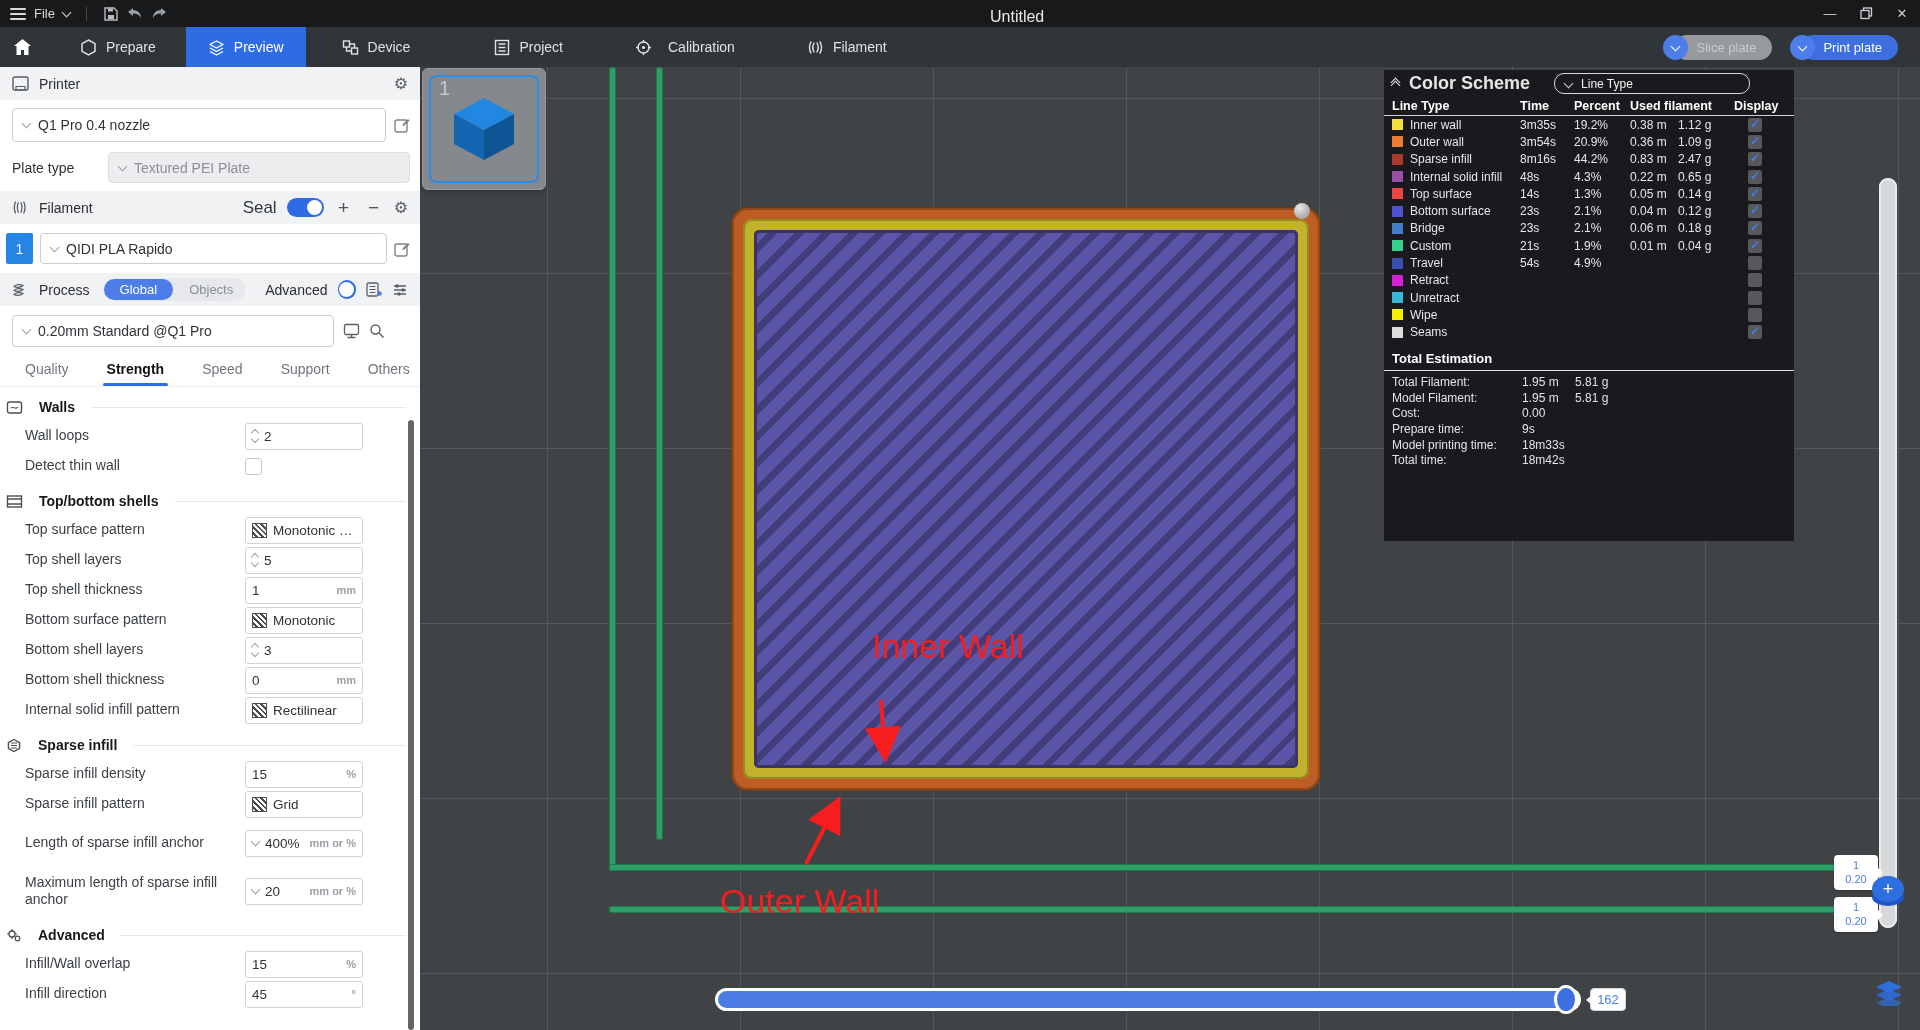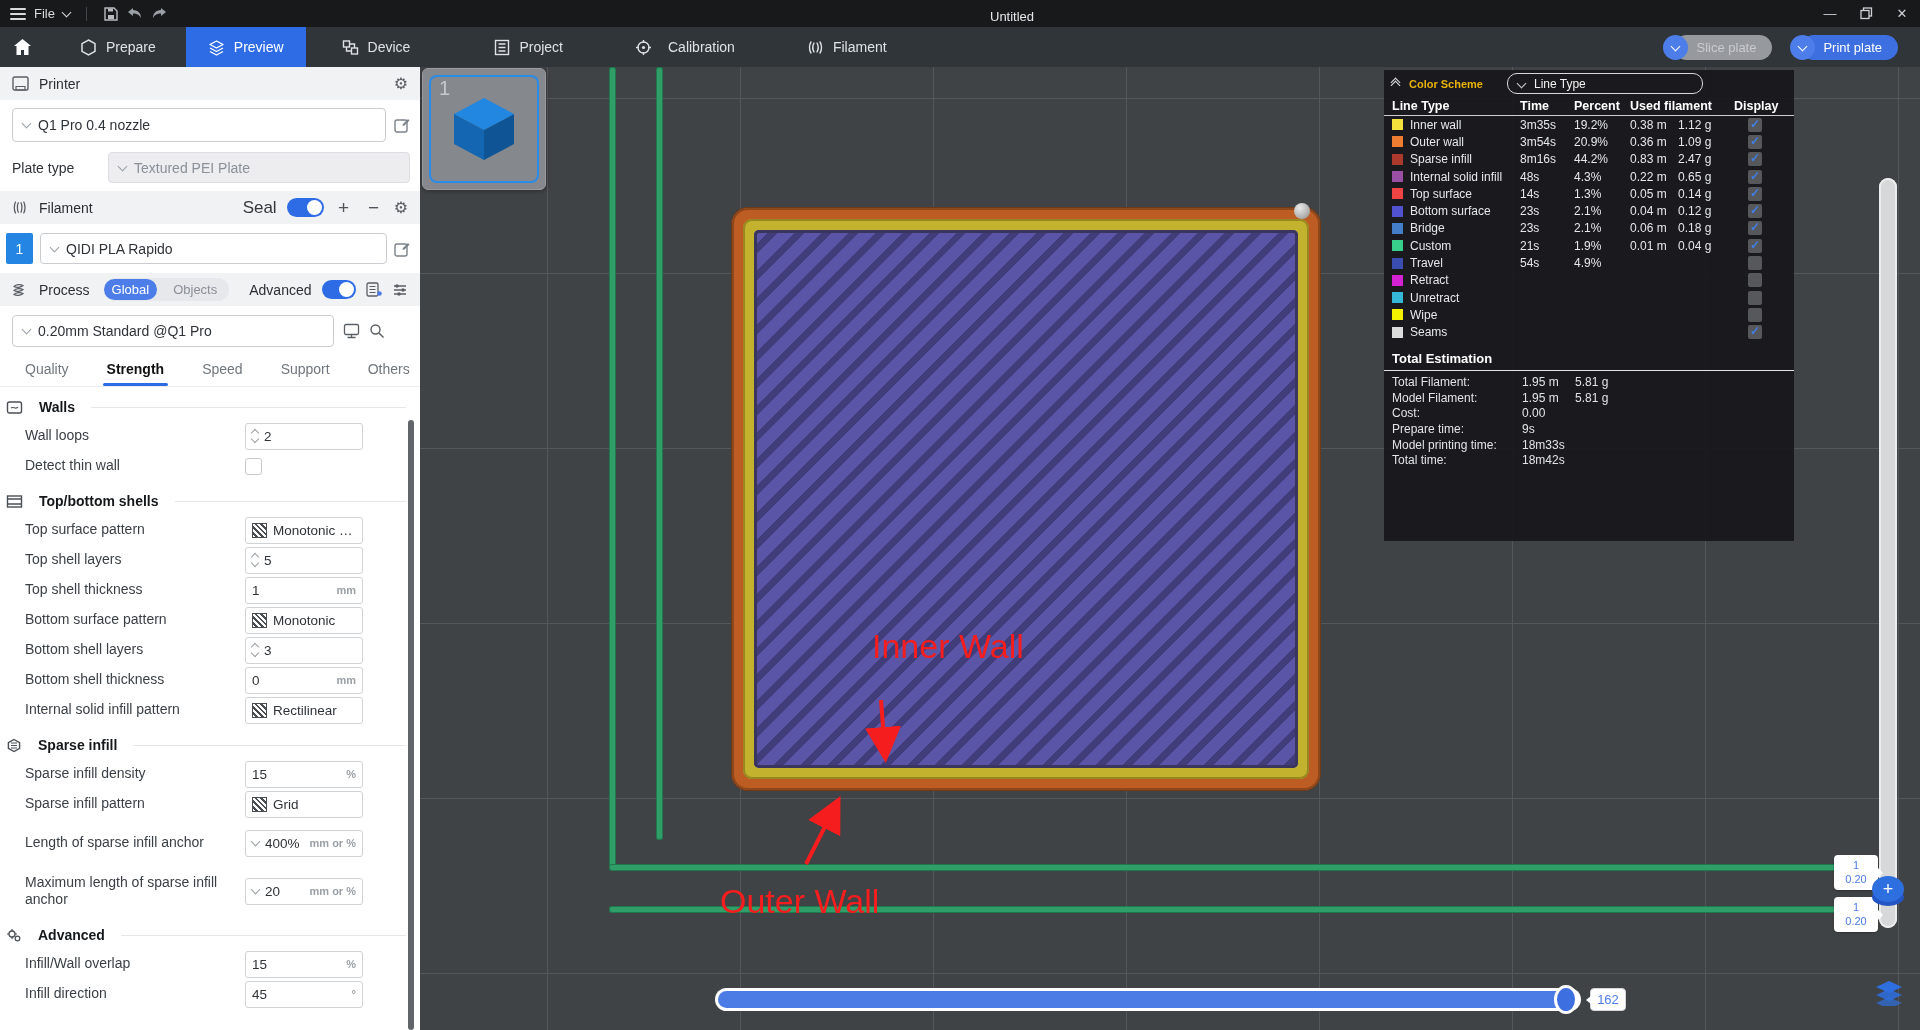--- a/index.html
+++ b/index.html
@@ -8,21 +8,21 @@
 
   
   .titlebar{height:27px;background:#17191b;display:flex;align-items:center;position:relative;color:#d8dadc;flex:0 0 27px;}
   .tb-left{display:flex;align-items:center;gap:8px;padding-left:10px;}
   .burger{width:16px;height:12px;display:flex;flex-direction:column;justify-content:space-between;}
   .burger i{height:2px;background:#d8dadc;border-radius:1px;}
   .tb-file{font-size:13px;}
   .chev{display:inline-block;width:7px;height:7px;border-left:1.6px solid currentColor;border-bottom:1.6px solid currentColor;transform:rotate(-45deg);margin-top:-3px;}
   .tb-sep{width:1px;height:14px;background:#44474a;margin:0 8px;}
   .tb-ico{width:16px;height:16px;display:flex;align-items:center;justify-content:center;color:#b9bcbf;}
-  .tb-title{position:absolute;left:990px;top:3px;height:27px;display:flex;align-items:center;font-size:13px;color:#e5e7e9;}
+  .tb-title{position:absolute;left:990px;top:3px;height:27px;display:flex;align-items:center;font-size:16px;color:#e5e7e9;}
   .tb-win{position:absolute;right:0;top:0;height:27px;display:flex;align-items:center;}
   .tb-win span{width:36px;height:27px;display:flex;align-items:center;justify-content:center;color:#cfd2d5;font-size:13px;}
 
   
   .tabbar{height:40px;background:#30353a;display:flex;align-items:stretch;position:relative;flex:0 0 40px;}
   .home-btn{width:44px;display:flex;align-items:center;justify-content:center;color:#eceeef;}
   .tab{display:flex;align-items:center;gap:9px;padding:0 22px;color:#dfe2e5;font-size:14px;margin-left:14px;}
   .tab.active{background:#2e6ce6;color:#fff;margin-left:8px;}
   .tab .ticon{display:flex;align-items:center;}
   .plate-actions{position:absolute;right:22px;top:8px;display:flex;gap:18px;}
@@ -49,21 +49,21 @@
   .edit-ico{color:#7b828a;display:flex;}
   .plate-row{display:flex;align-items:center;padding:4px 10px 8px 12px;gap:10px;}
   .plate-label{width:86px;color:#2f3338;}
   .combo.muted{background:#ededf0;border-color:#dcdee2;color:#8a9097;}
   .fil-row{display:flex;align-items:center;padding:9px 10px 9px 6px;gap:7px;}
   .slot{width:27px;height:31px;background:#2585e2;color:#fff;display:flex;align-items:center;justify-content:center;border-radius:2px;font-size:14px;}
   .switch{width:37px;height:19px;border-radius:10px;background:#2e6ce6;position:relative;display:inline-block;}
   .switch::after{content:"";position:absolute;right:2px;top:2px;width:15px;height:15px;border-radius:50%;background:#fff;}
   .plusminus{font-size:19px;color:#50555b;width:20px;text-align:center;line-height:1;}
   .seg{height:23px;background:#e6e8ec;border-radius:12px;display:flex;align-items:center;font-size:13px;}
-  .seg .on{background:#4c7de8;color:#fff;border-radius:12px;padding:3px 8px;}
+  .seg .on{background:#4c7de8;color:#fff;border-radius:12px;padding:3px 16px;}
   .seg .off{color:#8a8f98;padding:3px 12px 3px 16px;}
   .proc-combo-row{display:flex;align-items:center;padding:9px 10px 6px 12px;gap:9px;}
   .ptabs{display:flex;align-items:flex-end;gap:0;padding:6px 0 0 25px;border-bottom:1px solid #ececee;height:34px;}
   .ptab{padding:0 0 9px 0;margin-right:38px;color:#70767d;font-size:14px;position:relative;}
   .ptab.active{color:#111;font-weight:bold;}
   .ptab.active::after{content:"";position:absolute;left:-4px;right:-4px;bottom:0;height:3px;background:#2e6ce6;border-radius:2px;}
 
   .sgroup-head{display:flex;align-items:center;gap:16px;padding:12px 14px 6px 6px;}
   .sgroup-head b{font-size:14px;color:#15181b;white-space:nowrap;}
   .sgroup-head .hline{flex:1;height:1px;background:#e6e7e9;}
@@ -97,21 +97,21 @@
   .m-inner{width:100%;height:100%;background:#c2b22e;border-radius:9px;padding:11px;box-shadow:inset 0 0 0 2px #978821;}
   .m-infill{width:100%;height:100%;border-radius:5px;background:repeating-linear-gradient(135deg,#5b55a8 0 12px,#413c7a 12px 19px);box-shadow:inset 0 0 0 3px #39355f;}
   .seam-ball{position:absolute;left:874px;top:136px;width:16px;height:16px;border-radius:50%;background:radial-gradient(circle at 35% 30%,#e9e9e9,#8f8f8f);}
 
   .annot-svg{position:absolute;inset:0;width:100%;height:100%;pointer-events:none;}
   .annot-text{position:absolute;color:#f51d1d;font-size:34px;pointer-events:none;white-space:nowrap;}
 
   
   .legend{position:absolute;left:964px;top:3px;width:410px;height:471px;background:rgba(24,24,27,.93);color:#e6e7e9;font-size:12px;z-index:5;}
   .lg-head{height:27px;display:flex;align-items:center;gap:10px;padding:0 8px;}
-  .lg-head b{font-size:11px;color:#eab308;}
+  .lg-head b{font-size:18px;color:#e5e5e5;}
   .lg-collapse{color:#dfe1e3;display:flex;flex-direction:column;gap:0;}
   .lg-collapse i{display:block;width:7px;height:7px;border-left:1.6px solid currentColor;border-bottom:1.6px solid currentColor;transform:rotate(135deg);}
   .lg-collapse i+i{margin-top:-4px;}
   .lg-dd{margin-left:14px;width:196px;height:21px;border:1px solid #d9d9d9;border-radius:10px;display:flex;align-items:center;gap:9px;padding:0 10px;color:#f2f2f2;}
   .lg-dd .chev{color:#cfcfcf;margin-top:-1px;}
   .lg-cols{display:flex;align-items:center;height:19px;font-weight:bold;font-size:12.5px;color:#fff;border-bottom:1px solid #cfcfd2;padding-left:8px;}
   .c-name{width:128px;}.c-time{width:54px;}.c-pct{width:56px;}.c-used{width:104px;}.c-disp{width:54px;}
   .lg-row{display:flex;align-items:center;height:17.3px;padding-left:8px;}
   .sw{width:11px;height:11px;margin-right:7px;flex:0 0 11px;}
   .lg-name{width:110px;white-space:nowrap;overflow:hidden;}

